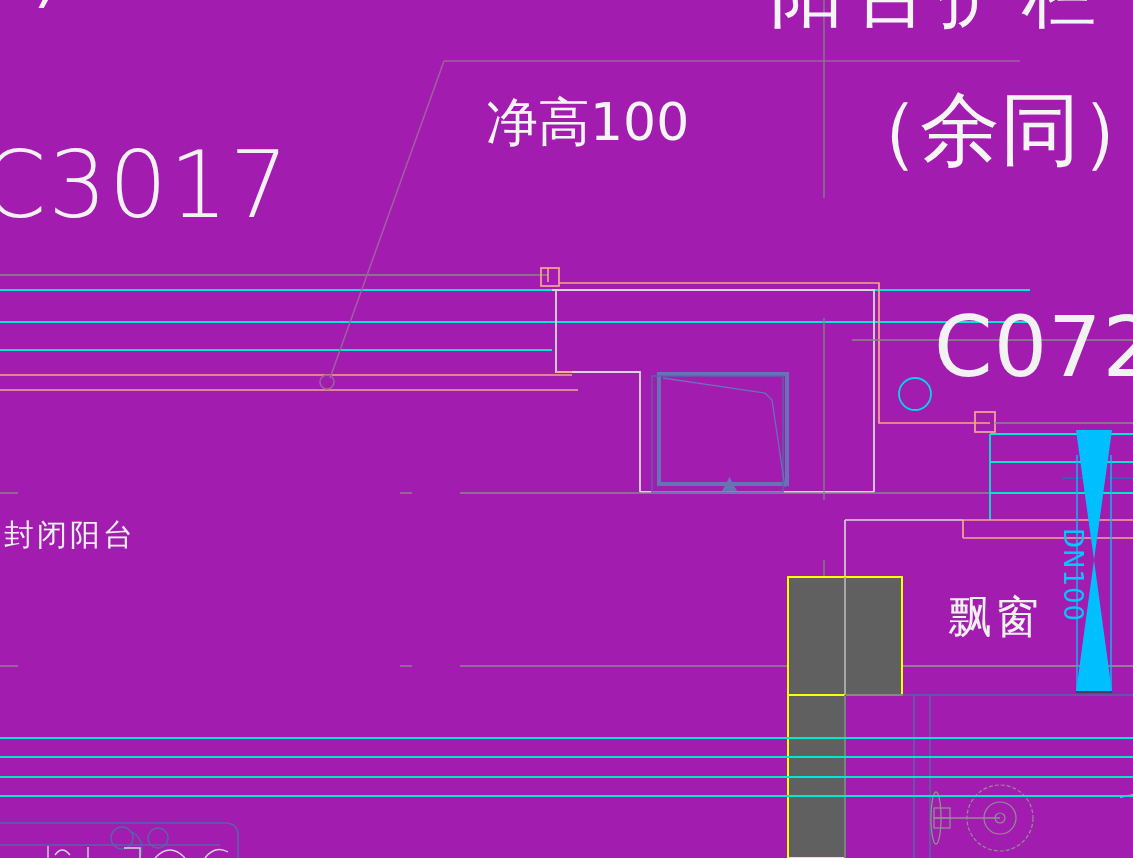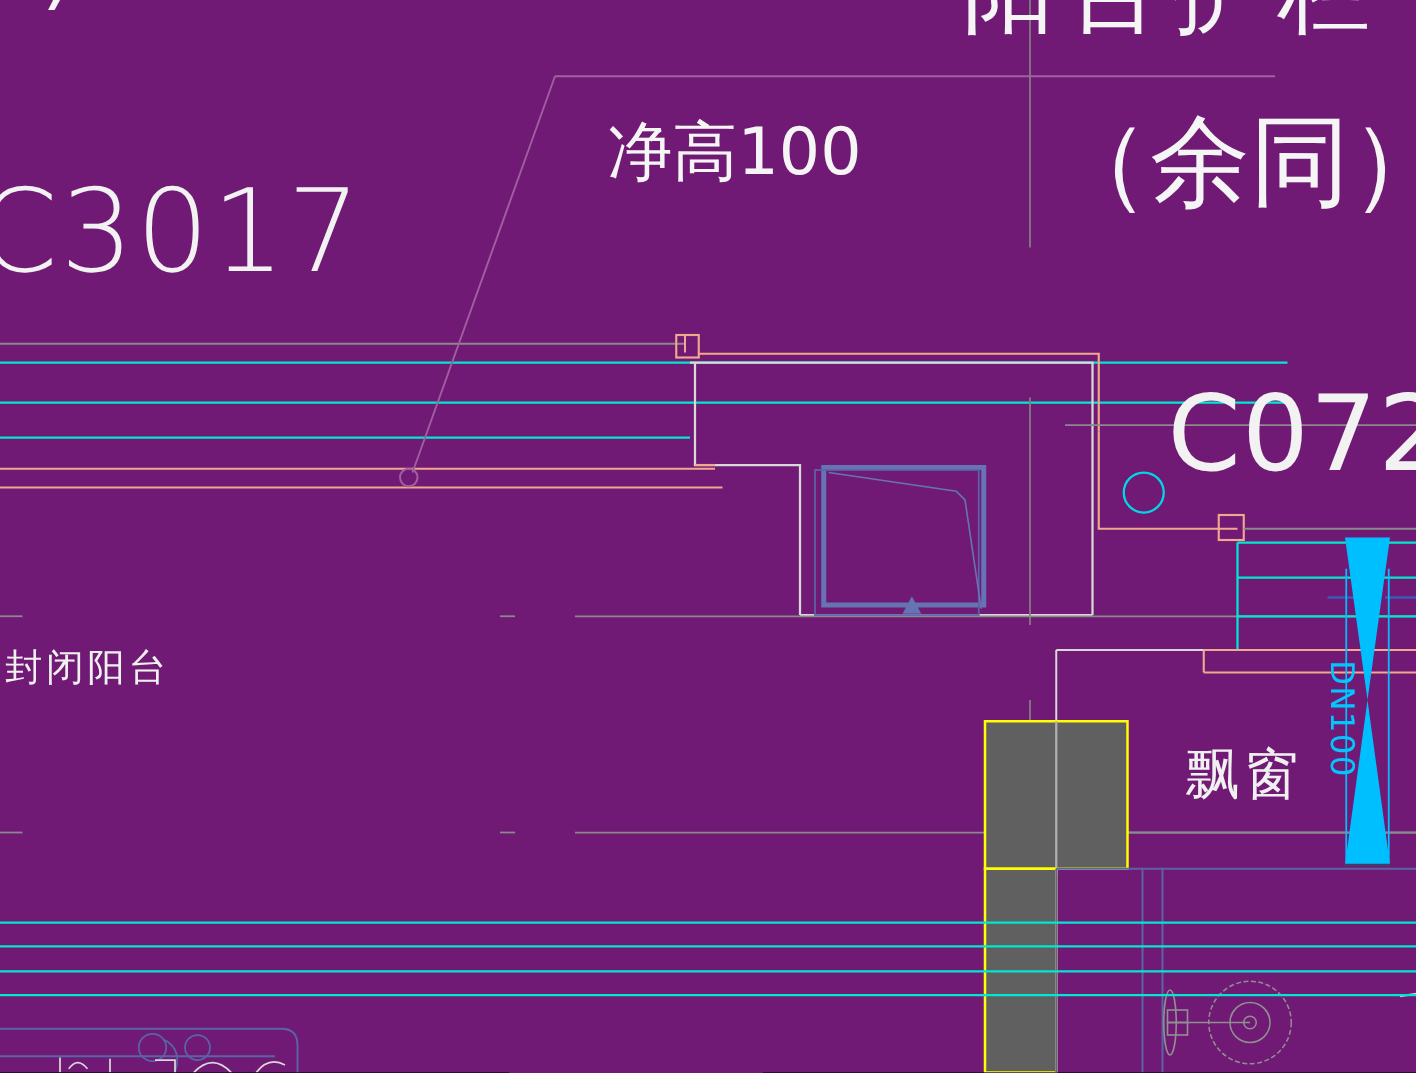--- a/index.html
+++ b/index.html
@@ -8,21 +8,21 @@
     padding: 0;
     background: #000000;
   }
   body {
     font-family: "Liberation Sans", sans-serif;
   }
   #stage {
     position: relative;
     width: 1133px;
     height: 858px;
-    background: #701a75;
+    background: #a21caf;
     overflow: hidden;
   }
   #cad-svg {
     position: absolute;
     top: 0; left: 0;
     width: 1133px;
     height: 858px;
     display: block;
   }
   .cad-text {
@@ -75,20 +75,21 @@
     font-size: 30px;
     letter-spacing: 3px;
     color: #f0f0f0;
   }
   .txt-piaochuang {
     left: 948px;
     top: 598px;
     font-size: 44px;
     letter-spacing: 3px;
     color: #f0f0f0;
+    font-family: Liberation Mono, monospace;
   }
   .txt-c0720 {
     left: 934px;
     top: 305px;
     font-size: 84px;
     letter-spacing: 1px;
     color: #f2f2f2;
   }
   .txt-dn100 {
     position: absolute;

